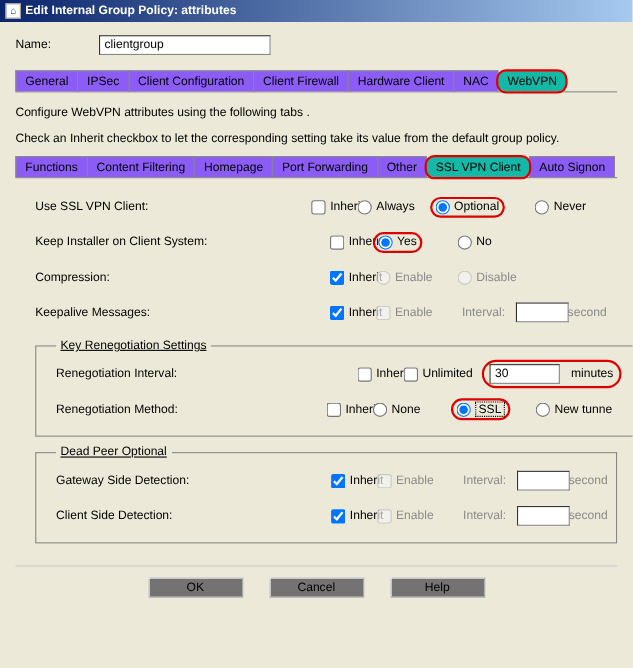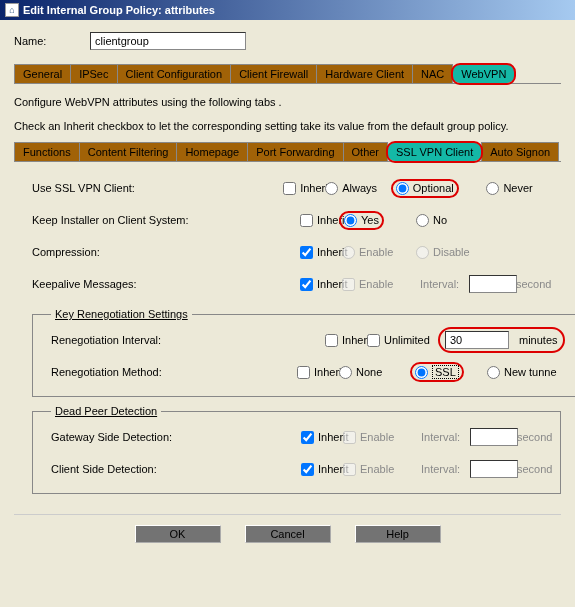--- a/index.html
+++ b/index.html
@@ -39,21 +39,21 @@
     .name-input { width: 156px; }
     .tabs {
       display: flex;
       align-items: flex-end;
       border-bottom: 1px solid #888;
       margin-top: 6px;
     }
     .tab {
       border: 1px solid #888;
       border-bottom: none;
-      background: #a16207;
+      background: #8b5cf6;
       padding: 3px 8px;
       margin-right: -1px;
       position: relative;
       cursor: default;
       white-space: nowrap;
     }
     .tab.active {
       background: #14b8a6;
       z-index: 2;
       border-bottom: 1px solid #ECE9D8;
@@ -241,21 +241,21 @@
             </span>
           </span>
         <span class="opt-col-wide">
             <input type="radio" name="meth" style="">
             <span>New tunne</span>
           </span>
       </div>
     </fieldset>
 
     <fieldset>
-      <legend>Dead Peer Detection</legend>
+      <legend>Dead Peer Optional</legend>
 
       <div class="setting-row">
         <span class="setting-label" style="width:212px">Gateway Side Detection:</span>
         <span class="inherit-col">
             <input type="checkbox" checked="" style="">
             <span>Inherit</span>
           </span>
         <span class="opt-col disabled">
             <input type="checkbox" disabled="" style="">
             <span>Enable</span>

